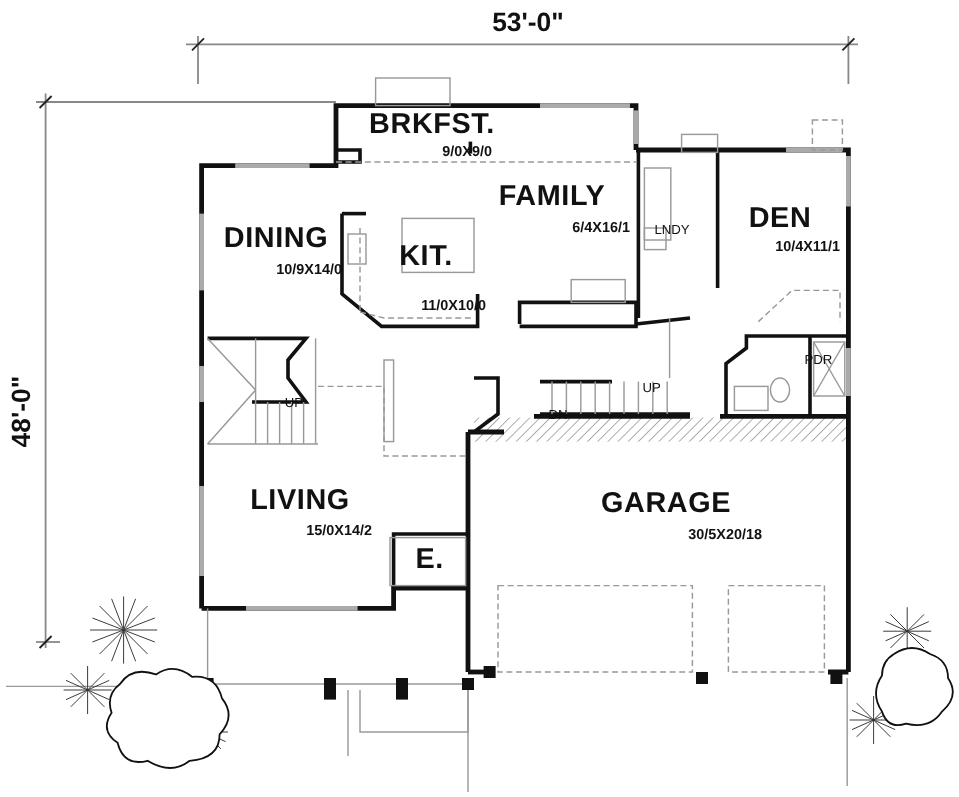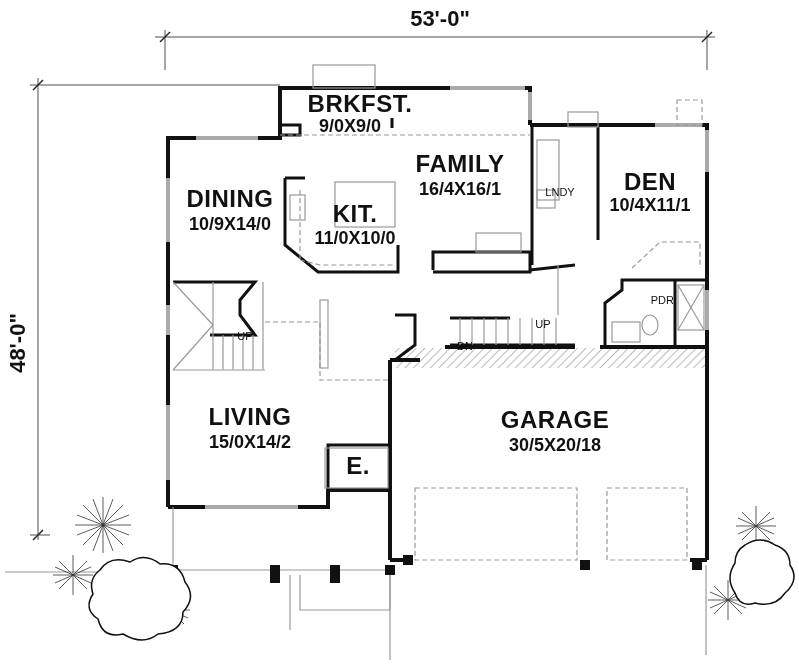--- a/index.html
+++ b/index.html
@@ -1,20 +1,20 @@
 <!DOCTYPE html>
 <html><head>
 <meta charset="utf-8">
 <style>
   html, body { margin:0; padding:0; background:#ffffff; }
   body { width:799px; height:664px; position:relative; overflow:hidden; font-family:"Liberation Sans", sans-serif; }
   svg { position:absolute; left:0; top:0; }
   .label { position:absolute; color:#111; font-family:"Liberation Sans", sans-serif; font-weight:bold; text-align:center; white-space:nowrap; }
   .room-name { font-size:24px; line-height:24px; letter-spacing:0.5px; }
-  .room-dim { font-size:18px; line-height:16px; }
+  .room-dim { font-size:12px; line-height:16px;text-align:right; }
   .small { font-size:11px; font-weight:normal; }
   .dim-text { font-size:22px; }
 </style>
 </head>
 <body>
 
 <svg width="799" height="664" viewBox="0 0 799 664">
   <defs>
     <pattern id="hatch" width="6" height="6" patternUnits="userSpaceOnUse" patternTransform="rotate(45)">
       <line x1="0" y1="0" x2="0" y2="6" stroke="#777" stroke-width="1"></line>
@@ -208,33 +208,33 @@
   </g>
 </svg>
 
 <div class="label dim-text" style="left:390px; top:6px; width:100px;">53'-0"</div>
 <div class="label dim-text" style="left:-22px; top:330px; width:80px; transform:rotate(-90deg);">48'-0"</div>
 
 <div class="label room-name" style="left:290px; top:92px; width:140px;">BRKFST.</div>
 <div class="label room-dim" style="left:290px; top:118px; width:120px;">9/0X9/0</div>
 
 <div class="label room-name" style="left:395px; top:152px; width:130px;">FAMILY</div>
-<div class="label room-dim" style="left:395px; top:181px; width:130px;">16/4X16/1</div>
+<div class="label room-dim" style="left:395px; top:181px; width:130px;">6/4X16/1</div>
 
 <div class="label room-name" style="left:175px; top:187px; width:110px;">DINING</div>
 <div class="label room-dim" style="left:175px; top:216px; width:110px;">10/9X14/0</div>
 
 <div class="label room-name" style="left:310px; top:202px; width:90px;">KIT.</div>
-<div class="label room-dim" style="left:305px; top:230px; width:100px;">11/0X10/0</div>
+<div class="label room-dim" style="left:305px; top:246px; width:100px;">11/0X10/0</div>
 
 <div class="label room-name" style="left:610px; top:170px; width:80px;">DEN</div>
 <div class="label room-dim" style="left:600px; top:197px; width:100px;">10/4X11/1</div>
 
 <div class="label small" style="left:540px; top:186px; width:40px;">LNDY</div>
-<div class="label small" style="left:634px; top:294px; width:40px;text-align:right;">PDR</div>
+<div class="label small" style="left:662px; top:294px; width:40px;">PDR</div>
 
 <div class="label room-name" style="left:190px; top:405px; width:120px;">LIVING</div>
 <div class="label room-dim" style="left:190px; top:434px; width:120px;">15/0X14/2</div>
 
 <div class="label room-name" style="left:338px; top:454px; width:40px;">E.</div>
 
 <div class="label room-name" style="left:475px; top:408px; width:160px;">GARAGE</div>
 <div class="label room-dim" style="left:475px; top:437px; width:160px;">30/5X20/18</div>
 
 <div class="label small" style="left:230px; top:330px; width:30px;">UP</div>

